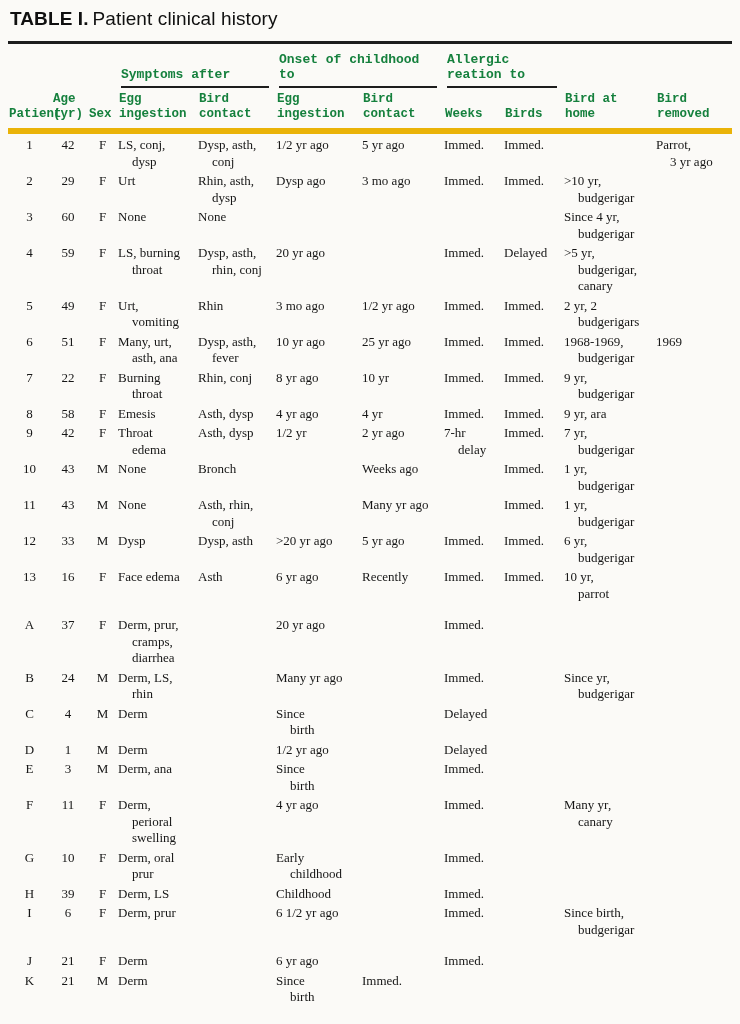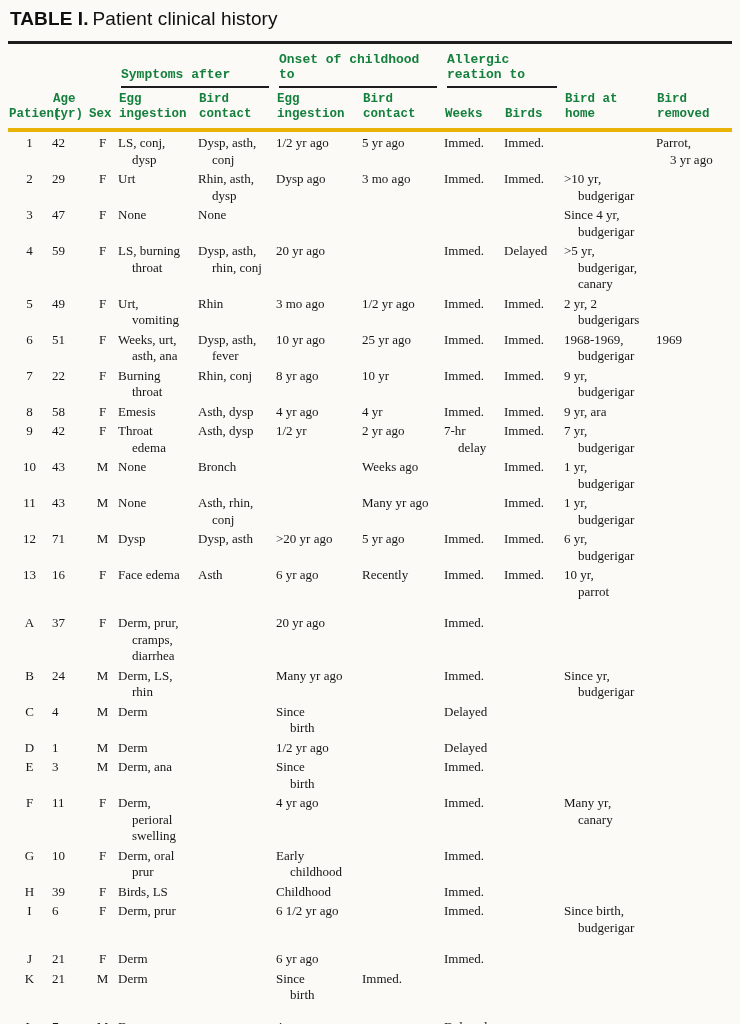--- a/index.html
+++ b/index.html
@@ -42,40 +42,40 @@
     padding: 0;
   }
   tr.group-row th { padding-top: 8px; font-size: 13px; }
   tr.group-row th .group-line {
     display: block;
     border-bottom: 2px solid #1d1d1d;
     padding-bottom: 4px;
     margin: 0 7px 0 3px;
   }
   tr.sub-row th {
-    border-bottom: 4px solid #eab308;
+    border-bottom: 6px solid #eab308;
     padding: 4px 1px 6px 1px;
   }
 
   tbody td {
     vertical-align: top;
     font-size: 13px;
     line-height: 16.5px;
     padding: 3px 1px 0 0;
   }
   tbody tr:last-child td { padding-bottom: 9px; }
   tr.gap td { padding-top: 15px; }
 
   .cell {
     white-space: pre-line;
     padding-left: 14px;
     text-indent: -14px;
   }
   td.c0 .cell { text-align: center; padding-left: 0; text-indent: 0; }
-  td.c1 .cell { text-align: left; padding: 0 3px 0 0; text-indent: 0; }
+  td.c1 .cell { text-align: center; padding: 0 3px 0 0; text-indent: 0; }
   td.c2 .cell { text-align: center; padding-left: 0; text-indent: 0; }
 </style>
 </head>
 <body>
 
 <div class="page">
 
   <div class="title">
     <span class="t-label">TABLE I.</span><span>Patient clinical history</span>
   </div>
@@ -197,21 +197,21 @@
           </td>
           <td class="c10">
             <div class="cell"></div>
           </td>
         </tr>
         <tr>
           <td class="c0">
             <div class="cell">3</div>
           </td>
           <td class="c1">
-            <div class="cell">47</div>
+            <div class="cell">60</div>
           </td>
           <td class="c2">
             <div class="cell">F</div>
           </td>
           <td class="c3">
             <div class="cell">None</div>
           </td>
           <td class="c4">
             <div class="cell">None</div>
           </td>
@@ -315,21 +315,21 @@
           <td class="c0">
             <div class="cell">6</div>
           </td>
           <td class="c1">
             <div class="cell">51</div>
           </td>
           <td class="c2">
             <div class="cell">F</div>
           </td>
           <td class="c3">
-            <div class="cell">Weeks, urt,
+            <div class="cell">Many, urt,
 asth, ana</div>
           </td>
           <td class="c4">
             <div class="cell">Dysp, asth,
 fever</div>
           </td>
           <td class="c5">
             <div class="cell">10 yr ago</div>
           </td>
           <td class="c6">
@@ -530,21 +530,21 @@
           </td>
           <td class="c10">
             <div class="cell"></div>
           </td>
         </tr>
         <tr>
           <td class="c0">
             <div class="cell">12</div>
           </td>
           <td class="c1">
-            <div class="cell">71</div>
+            <div class="cell">33</div>
           </td>
           <td class="c2">
             <div class="cell">M</div>
           </td>
           <td class="c3">
             <div class="cell">Dysp</div>
           </td>
           <td class="c4">
             <div class="cell">Dysp, asth</div>
           </td>
@@ -864,21 +864,21 @@
           <td class="c0">
             <div class="cell">H</div>
           </td>
           <td class="c1">
             <div class="cell">39</div>
           </td>
           <td class="c2">
             <div class="cell">F</div>
           </td>
           <td class="c3">
-            <div class="cell">Birds, LS</div>
+            <div class="cell">Derm, LS</div>
           </td>
           <td class="c4">
             <div class="cell"></div>
           </td>
           <td class="c5">
             <div class="cell">Childhood</div>
           </td>
           <td class="c6">
             <div class="cell"></div>
           </td>

